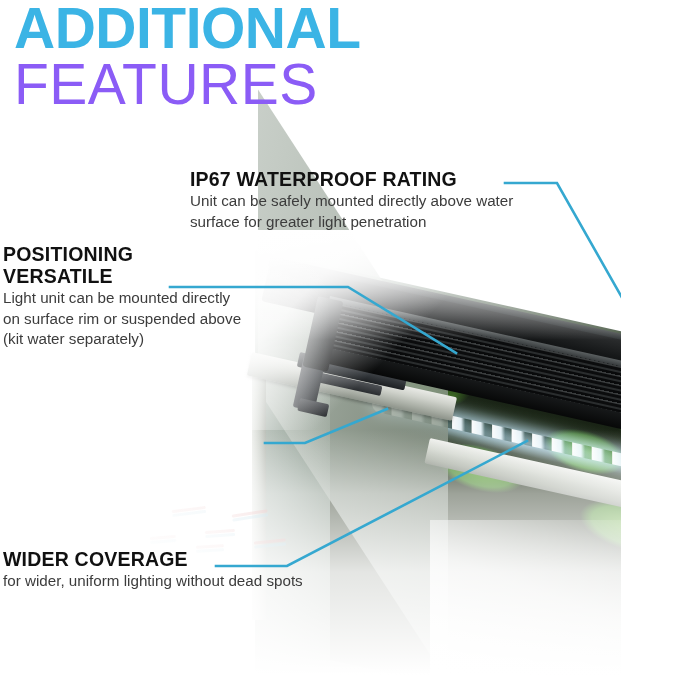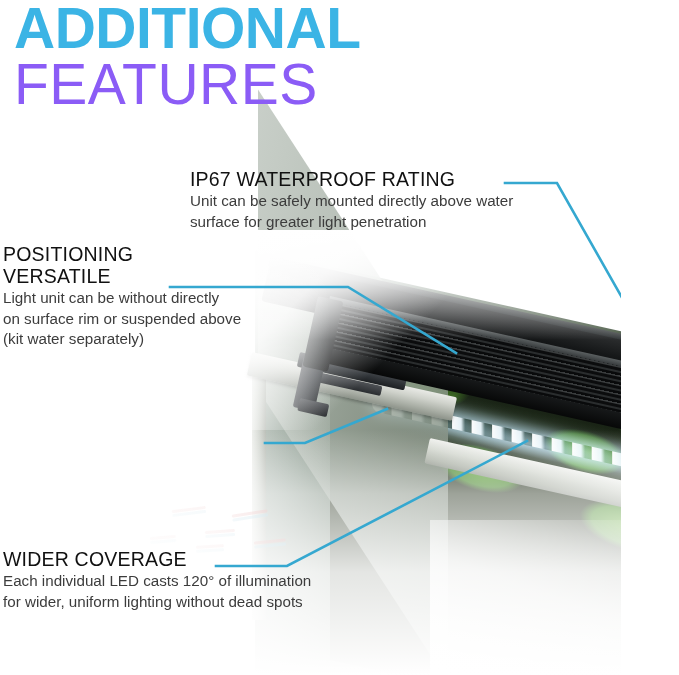--- a/index.html
+++ b/index.html
@@ -196,21 +196,21 @@
 
   
   #leaders{position:absolute;left:0;top:0;width:679px;height:675px;}
 
   
   #title{position:absolute;left:14px;top:2px;line-height:.94;}
   .t1{font-size:57px;font-weight:700;letter-spacing:-.5px;color:#3BB4E5;display:block;}
   .t2{font-size:57px;font-weight:400;letter-spacing:.5px;color:#8b5cf6;display:block;margin-top:2px;}
 
   .callout{position:absolute;}
-  .co-h{font-size:19.5px;font-weight:400;color:#111;letter-spacing:.2px;line-height:1.14;white-space:nowrap;}
+  .co-h{font-size:19.5px;font-weight:700;color:#111;letter-spacing:.2px;line-height:1.14;white-space:nowrap;}
   .co-h.light{font-weight:600;}
   .co-b{font-size:15.2px;font-weight:400;color:#3c3c3c;line-height:1.28;white-space:nowrap;margin-top:1px;}
 
   #c1{left:190px;top:168px;}
   #c2{left:3px;top:243px;}
   #c3{left:3px;top:404px;}
   #c4{left:3px;top:548px;}
 </style>
 </head>
 <body>
@@ -292,25 +292,24 @@
 
   <div class="callout" id="c1">
     <div class="co-h">IP67 WATERPROOF RATING</div>
     <div class="co-b">Unit can be safely mounted directly above water</div>
     <div class="co-b">surface for greater light penetration</div>
   </div>
 
   <div class="callout" id="c2">
     <div class="co-h">POSITIONING</div>
     <div class="co-h">VERSATILE</div>
-    <div class="co-b">Light unit can be without directly</div>
+    <div class="co-b">Light unit can be mounted directly</div>
     <div class="co-b">on surface rim or suspended above</div>
     <div class="co-b">(kit water separately)</div>
   </div>
 
 
   <div class="callout" id="c4">
     <div class="co-h">WIDER COVERAGE</div>
-    <div class="co-b">Each individual LED casts 120° of illumination</div>
     <div class="co-b">for wider, uniform lighting without dead spots</div>
   </div>
 
 </div>
 
 </body></html>

